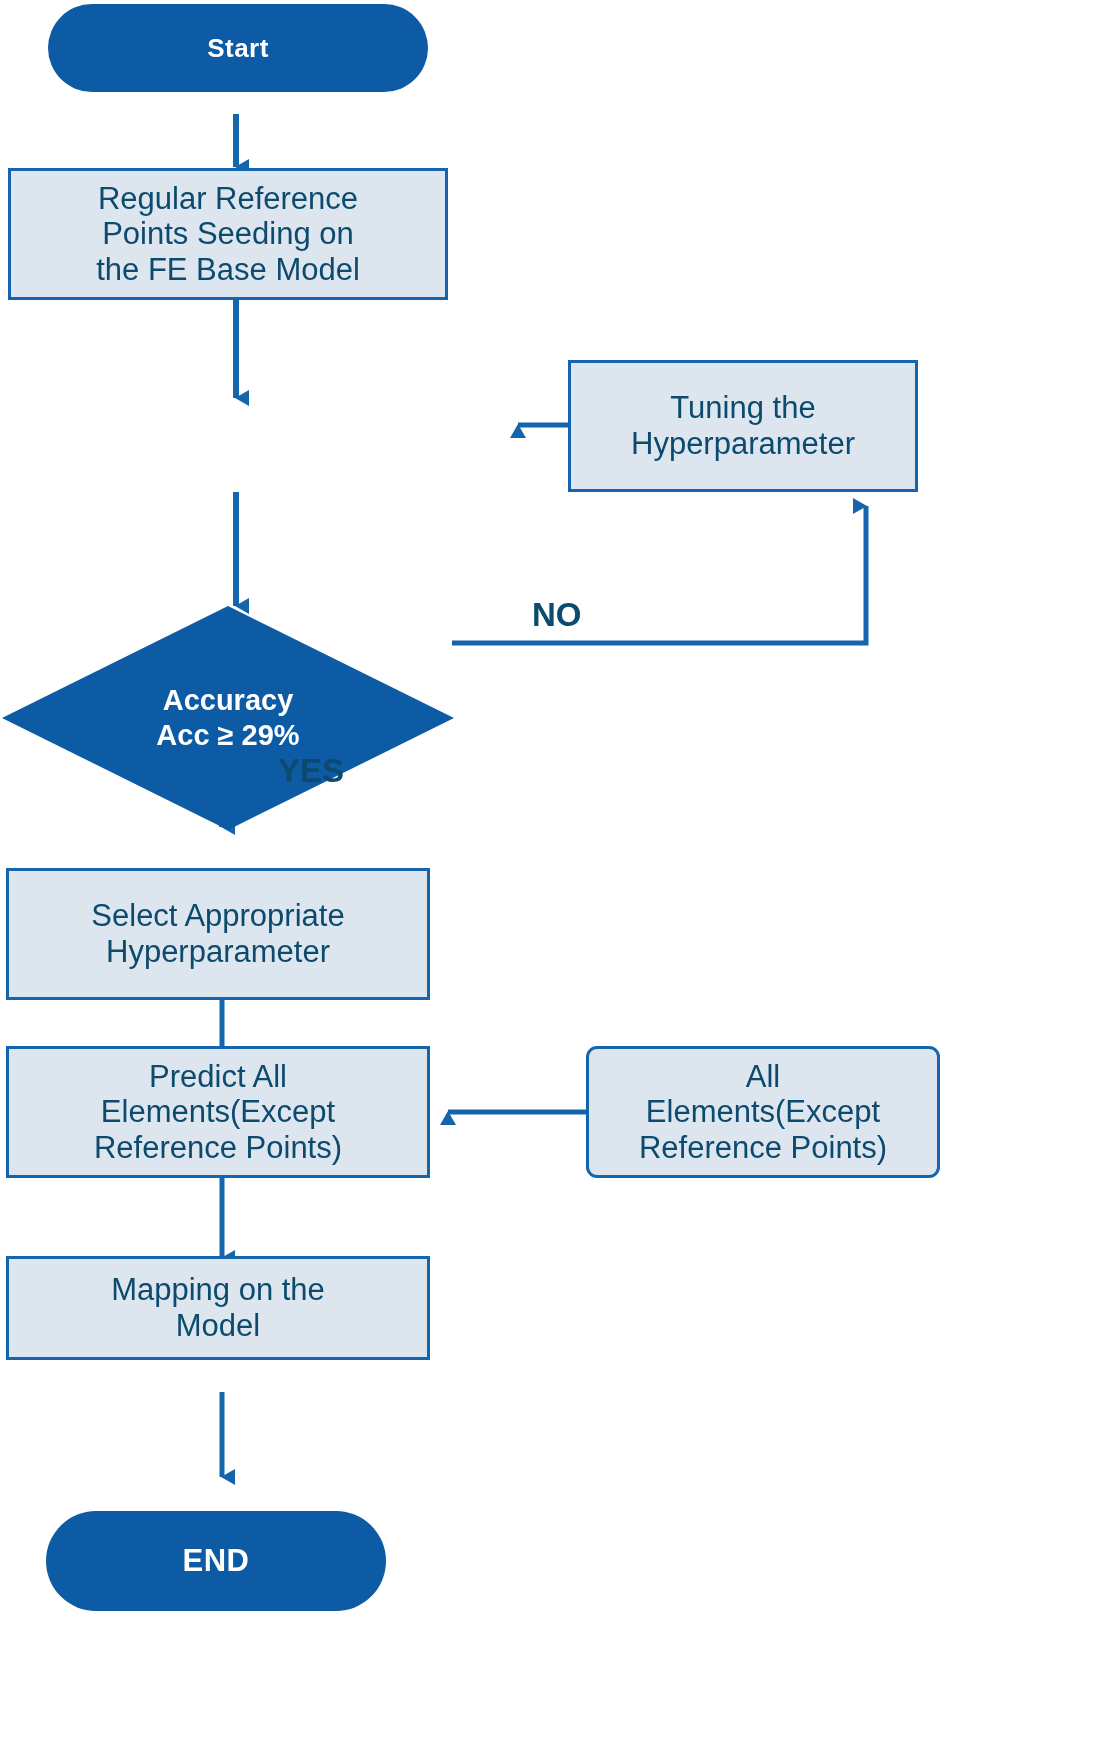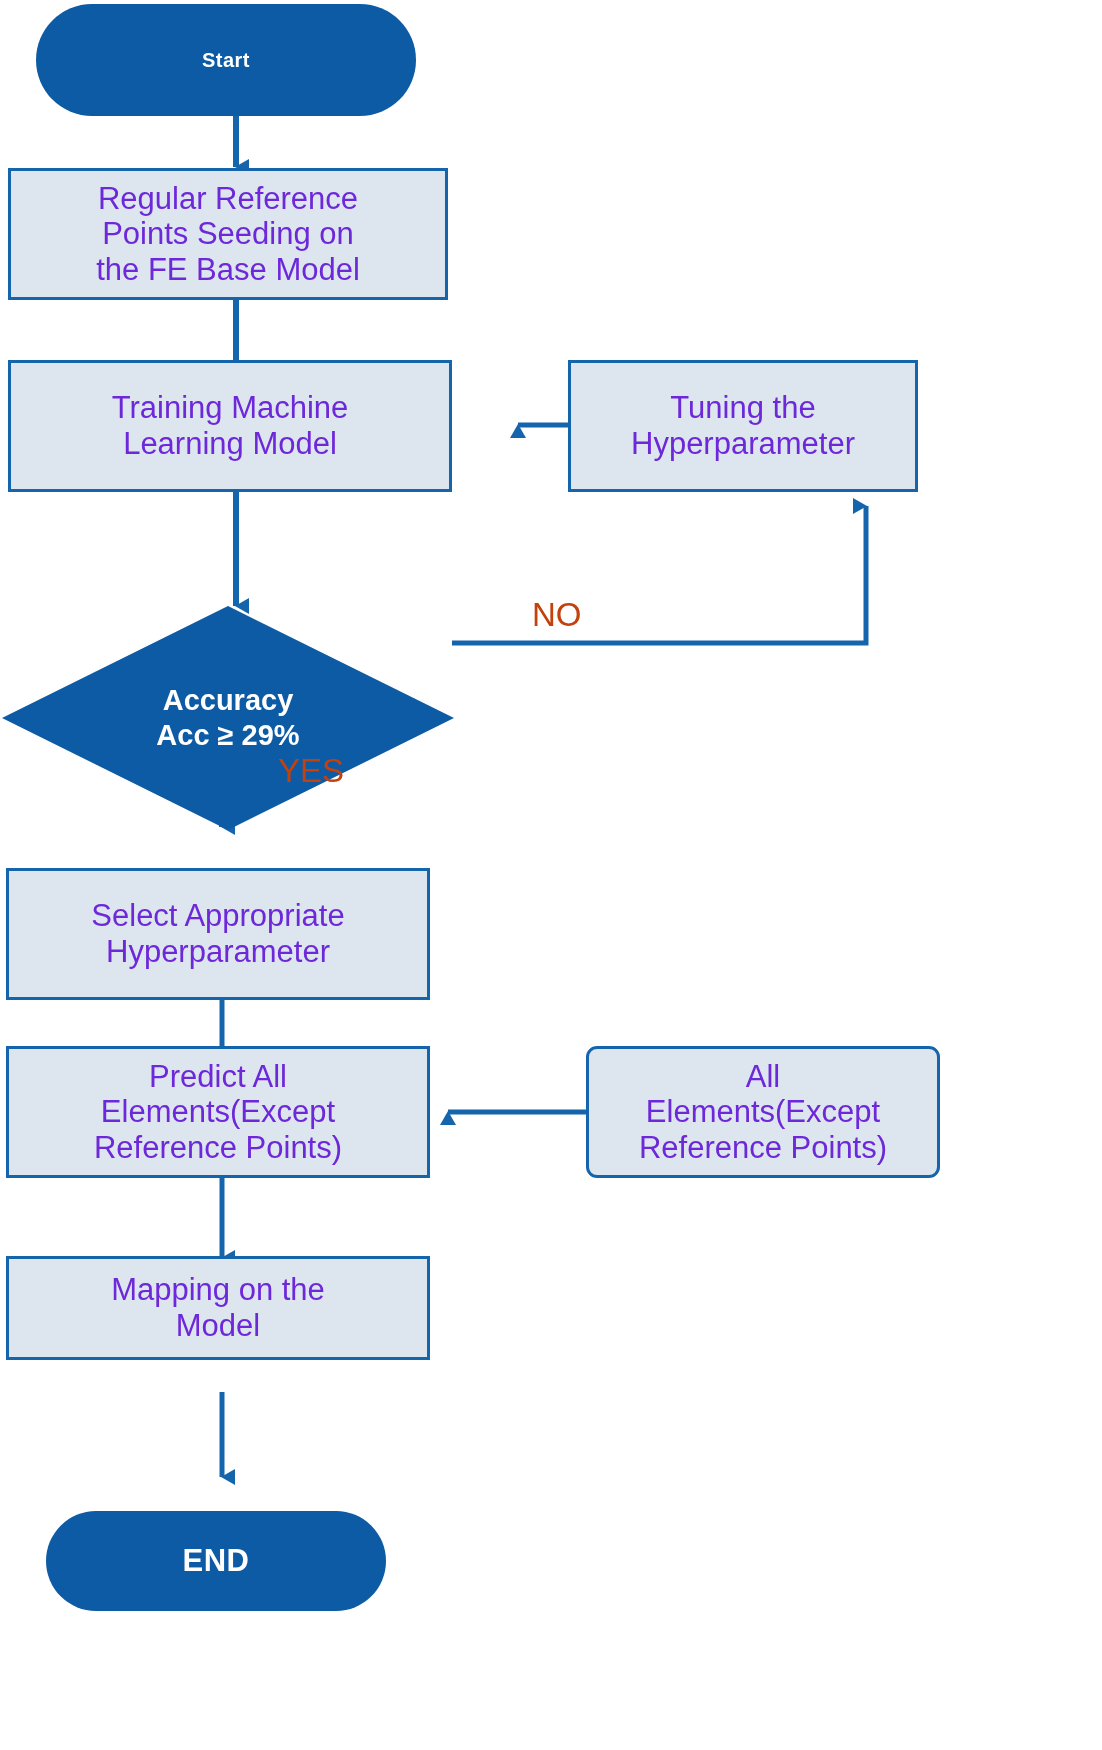--- a/index.html
+++ b/index.html
@@ -30,21 +30,21 @@
     background: #0d5ba4;
     border-radius: 400px;
     color: #ffffff;
     font-weight: bold;
     letter-spacing: 0.5px;
   }
   
   .process {
     background: #dde5ef;
     border: 3px solid #1565ad;
-    color: #6d28d9;
+    color: #0c4a6e;
     line-height: 1.15;
   }
   .process .txt {
     padding: 0 6px;
     display: block;
   }
   
   .decision {
     background: transparent;
   }
@@ -57,22 +57,22 @@
     position: relative;
     z-index: 2;
     color: #ffffff;
     font-weight: bold;
     line-height: 1.2;
     text-align: center;
     width: 100%;
   }
   .edge-label {
     position: absolute;
-    color: #c2410c;
-    font-weight: normal;
+    color: #0c4a6e;
+    font-weight: bold;
     white-space: nowrap;
   }
   svg.connectors {
     position: absolute;
     left: 0;
     top: 0;
     width: 1102px;
     height: 1750px;
     pointer-events: none;
   }
@@ -129,38 +129,32 @@
 
     <g>
       <path d="M222,1178 L222,1258" stroke="#1565ad" stroke-width="5" fill="none" marker-end="url(#arrowDown)"></path>
     </g>
 
     <g>
       <path d="M222,1392 L222,1477" stroke="#1565ad" stroke-width="5" fill="none" marker-end="url(#arrowDown)"></path>
     </g>
   </svg>
 
-  <div class="node terminator" style="left:36px; top:4px; width:380px; height:112px; font-size:20px;">
+  <div class="node terminator" style="left:48px; top:4px; width:380px; height:88px; font-size:26px;">
     <span>Start</span>
   </div>
 
   <div class="node process" style="left:8px; top:168px; width:440px; height:132px; font-size:31px;">
     <span class="txt">
       <span>Regular Reference</span><br>
       <span>Points Seeding on</span><br>
       <span>the FE Base Model</span>
     </span>
   </div>
 
-  <div class="node process" style="left:8px; top:360px; width:444px; height:132px; font-size:31px;">
-    <span class="txt">
-      <span>Training Machine</span><br>
-      <span>Learning Model</span>
-    </span>
-  </div>
 
   <div class="node process" style="left:568px; top:360px; width:350px; height:132px; font-size:31px;">
     <span class="txt">
       <span>Tuning the</span><br>
       <span>Hyperparameter</span>
     </span>
   </div>
 
   <div class="node decision" style="left:2px; top:606px; width:452px; height:224px; font-size:29px;">
     <svg width="452" height="224" viewBox="0 0 452 224" xmlns="http://www.w3.org/2000/svg">

